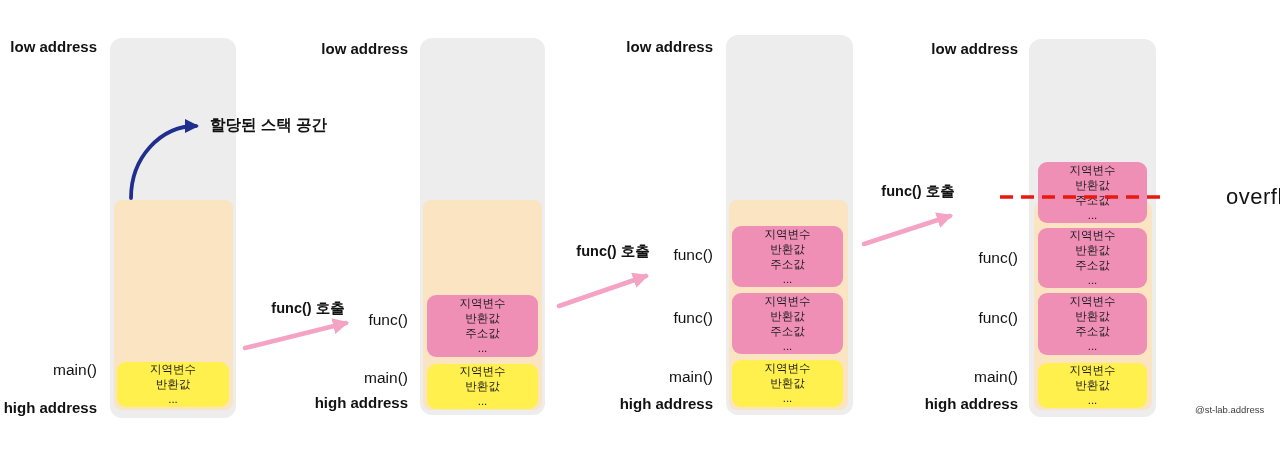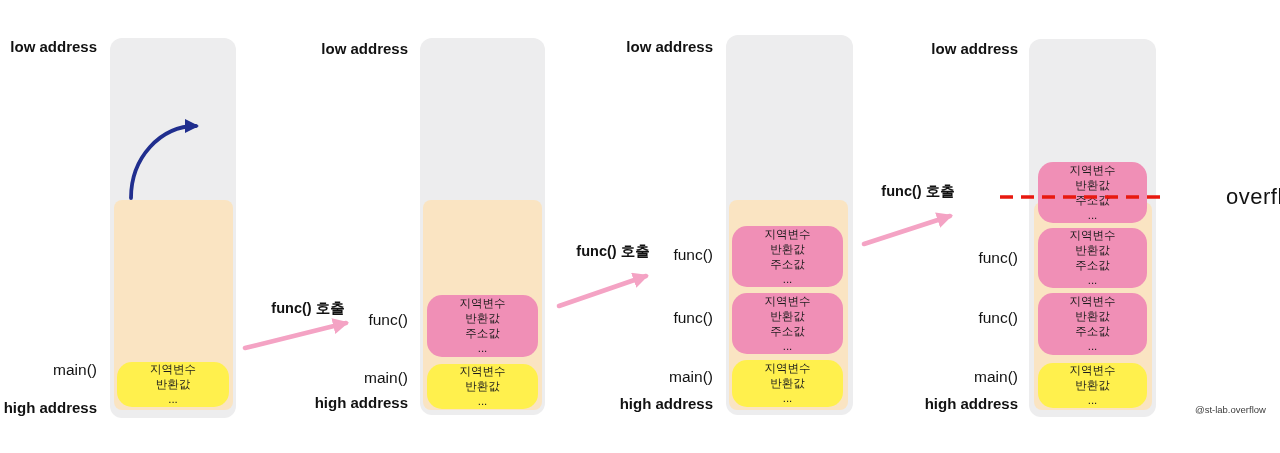--- a/index.html
+++ b/index.html
@@ -6,21 +6,21 @@
     --stack-bg:#ededee; --allocated:#fae4c2; --main-frame:#fff04d; --func-frame:#f08fb6;
     --arrow-pink:#f4a3c4; --arrow-blue:#202e8e; --overflow-red:#e8190f; --text:#121212; --credit:#3c3c3c;
   }
   *{box-sizing:border-box;margin:0;padding:0;}
   html,body{width:1280px;height:453px;background:#ffffff;overflow:hidden;
     font-family:"Liberation Sans","DejaVu Sans",sans-serif;color:var(--text);}
   .canvas{position:relative;width:1280px;height:453px;}
 
   .stack-col{position:absolute;background:var(--stack-bg);border-radius:12px;}
   .alloc{position:absolute;background:var(--allocated);border-radius:8px;}
-  .frame{position:absolute;border-radius:15px;display:flex;flex-direction:column;
+  .frame{position:absolute;border-radius:9px;display:flex;flex-direction:column;
     justify-content:center;align-items:center;text-align:center;
     font-size:11.5px;line-height:15px;font-weight:500;color:#1c1c1c;}
   .frame.yellow{background:var(--main-frame);}
   .frame.pink{background:var(--func-frame);}
   .frame span{display:block;}
 
   .lbl{position:absolute;font-size:15px;font-weight:600;white-space:nowrap;}
   .lbl.right{text-align:right;width:95px;}
   .fn{position:absolute;font-size:15.5px;font-weight:500;white-space:nowrap;text-align:right;width:95px;}
   .call-lbl{position:absolute;font-size:14.5px;font-weight:600;white-space:nowrap;text-align:center;width:90px;}
@@ -43,20 +43,21 @@
   <div class="lbl right" style="left:2px;top:38px;">low address</div>
   <div class="stack-col" style="left:110px;top:38px;width:126px;height:380px;"></div>
   <div class="alloc" style="left:114px;top:200px;width:119px;height:210px;"></div>
   <div class="frame yellow" style="left:117px;top:362px;width:112px;height:45px;">
     <span>지역변수</span>
     <span>반환값</span>
     <span>...</span>
   </div>
   <div class="fn" style="left:2px;top:361px;">main()</div>
   <div class="lbl right" style="left:2px;top:399px;">high address</div>
+  <div class="note" style="left:210px;top:115px;">할당된 스택 공간</div>
 
   <div class="call-lbl" style="left:263px;top:299px;">func() 호출</div>
 
   <div class="lbl right" style="left:313px;top:40px;">low address</div>
   <div class="stack-col" style="left:420px;top:38px;width:125px;height:377px;"></div>
   <div class="alloc" style="left:423px;top:200px;width:119px;height:210px;"></div>
   <div class="frame pink" style="left:427px;top:295px;width:111px;height:62px;">
     <span>지역변수</span>
     <span>반환값</span>
     <span>주소값</span>
@@ -124,21 +125,21 @@
   <div class="frame yellow" style="left:1038px;top:363px;width:109px;height:45px;">
     <span>지역변수</span>
     <span>반환값</span>
     <span>...</span>
   </div>
   <div class="fn" style="left:923px;top:249px;">func()</div>
   <div class="fn" style="left:923px;top:309px;">func()</div>
   <div class="fn" style="left:923px;top:368px;">main()</div>
   <div class="lbl right" style="left:923px;top:395px;">high address</div>
   <div class="overflow-lbl" style="left:1179px;top:184px;">overflow !</div>
-  <div class="credit" style="left:1195px;top:404px;">@st-lab.overflow</div>
+  <div class="credit" style="left:1195px;top:404px;">@st-lab.address</div>
 
   <svg class="overlay" width="1280" height="453" viewBox="0 0 1280 453">
     <defs>
       <marker id="head-pink" markerUnits="userSpaceOnUse" markerWidth="20" markerHeight="18" refX="13" refY="8" orient="auto">
         <path class="mk-pink" d="M0,0 L16,8 L0,16 z"></path>
       </marker>
       <marker id="head-blue" markerUnits="userSpaceOnUse" markerWidth="18" markerHeight="16" refX="11" refY="7" orient="auto">
         <path class="mk-blue" d="M0,0 L14,7 L0,14 z"></path>
       </marker>
     </defs>

